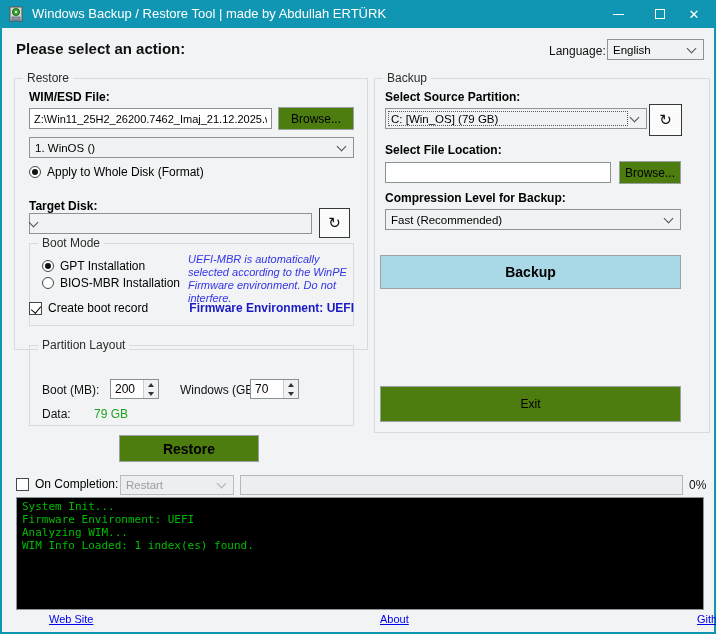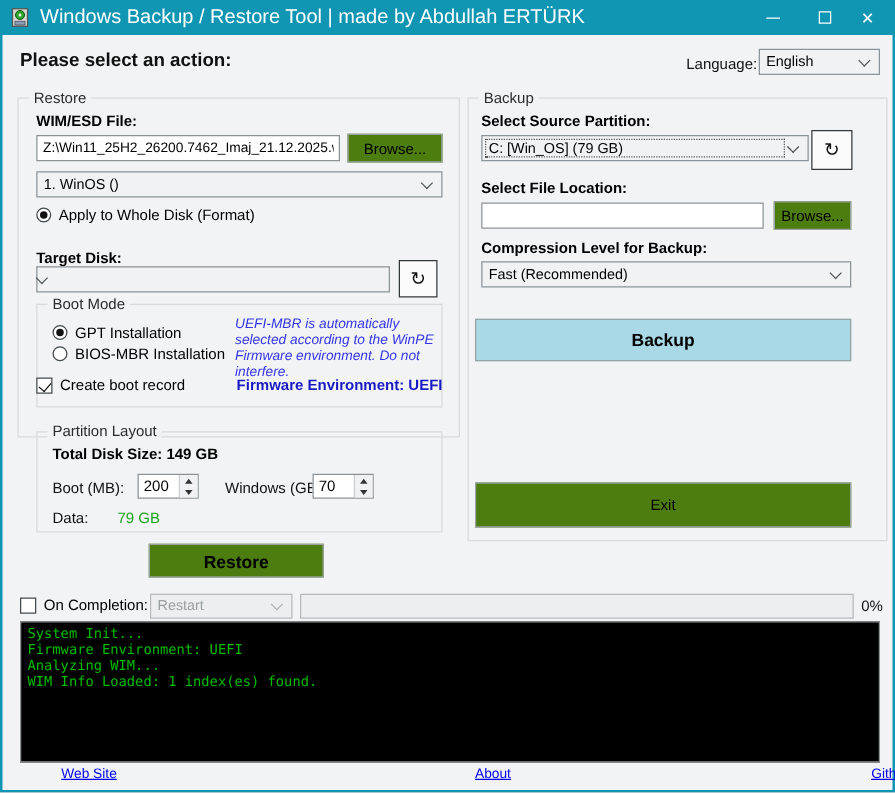--- a/index.html
+++ b/index.html
@@ -5,21 +5,21 @@
   * { margin:0; padding:0; box-sizing:border-box; }
   html,body { background:#cfd4d6; }
   body { font-family:"Liberation Sans", sans-serif; }
   .window {
     position:relative; width:716px; height:634px;
     background:#1095b2; overflow:hidden;
   }
   
   .titlebar { position:absolute; left:0; top:0; width:716px; height:28px; background:#1095b2; }
   .app-icon { position:absolute; left:8px; top:6px; width:16px; height:16px; }
-  .title-text { position:absolute; left:32px; top:0; height:28px; line-height:28px; color:#ffffff; font-size:16px; white-space:nowrap; }
+  .title-text { position:absolute; left:32px; top:0; height:28px; line-height:28px; color:#ffffff; font-size:13px; white-space:nowrap; }
   .cap-btn { position:absolute; top:0; width:42px; height:28px; display:flex; align-items:center; justify-content:center; cursor:default; }
   .cap-btn.min { left:597px; } .cap-btn.max { left:639px; } .cap-btn.close { left:672px; width:44px; }
   .glyph-min { width:11px; height:0; border-top:1px solid #fff; display:block; }
   .glyph-max { width:10px; height:10px; border:1px solid #fff; display:block; }
   .glyph-close { color:#fff; font-size:13px; line-height:13px; }
   
   .content { position:absolute; left:2px; top:28px; width:712px; height:604px; background:#f1f3f4; }
   .abs { position:absolute; }
   .prompt { left:14px; top:12px; font-size:15px; font-weight:bold; color:#111; }
   .lang-label { left:547px; top:16px; font-size:12px; color:#111; }
@@ -158,21 +158,20 @@
       </div>
 
       <div class="check-row" style="left:14px; top:222px;">
         <span class="checkbox checked"></span>
         <span class="rlabel">Create boot record</span>
       </div>
       <div class="firmware" style="left:164px; top:222px; width:175px;">Firmware Environment: UEFI</div>
 
       <div class="groupbox" style="left:14px; top:266px; width:325px; height:81px;">
         <span class="grouplabel">Partition Layout</span>
-        <div class="abs blabel" style="left:12px; top:10px;">Total Disk Size: 149 GB</div>
 
         <div class="abs small12" style="left:12px; top:37px;">Boot (MB):</div>
         <div class="spinner" style="left:80px; top:33px; width:49px; height:20px;">
           <input value="200" style="">
           <span class="spin-btns">
             <span>
                 <i class="tri-up"></i>
               </span>
             <span>
                 <i class="tri-dn"></i>

